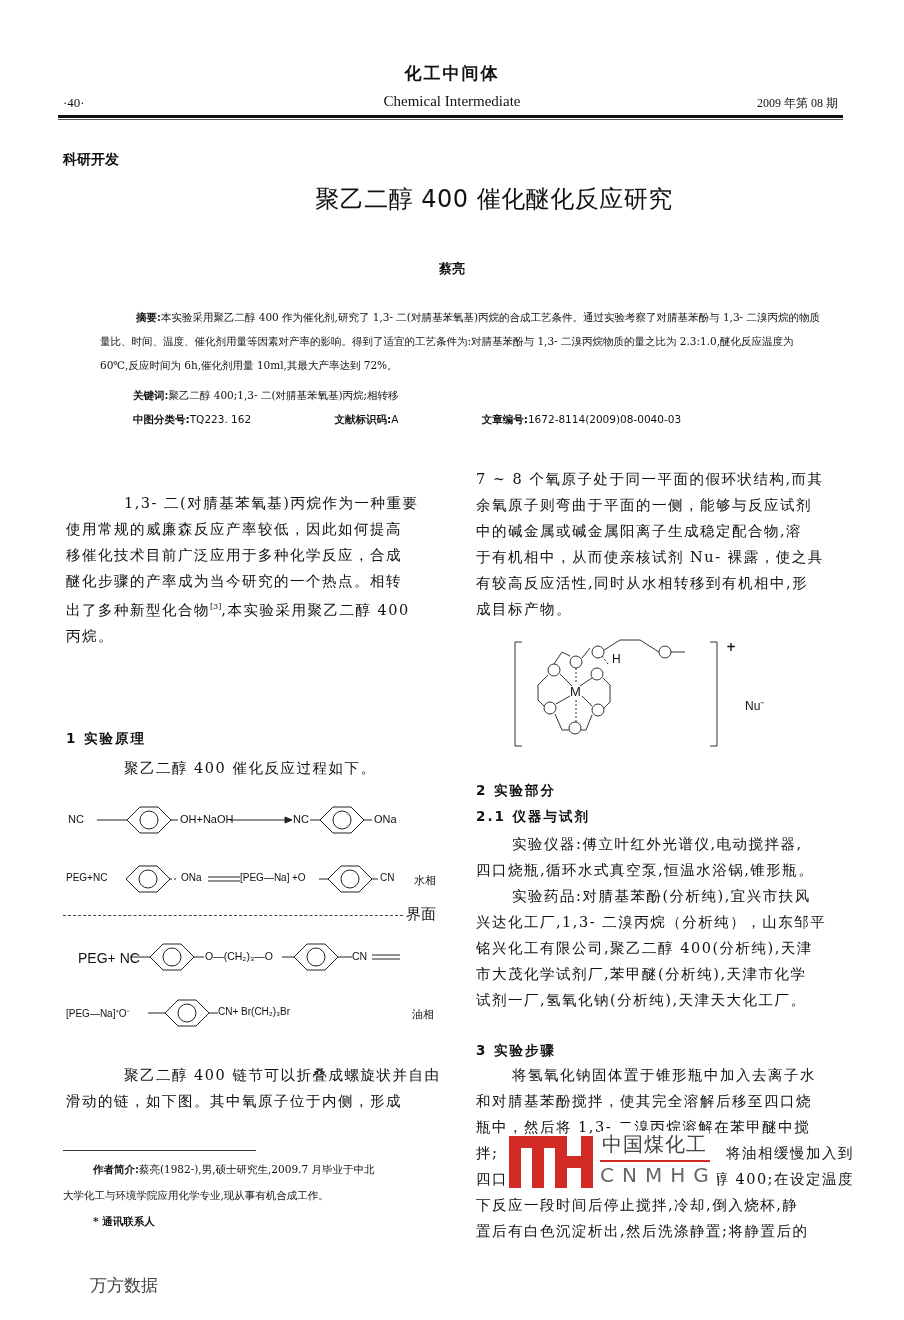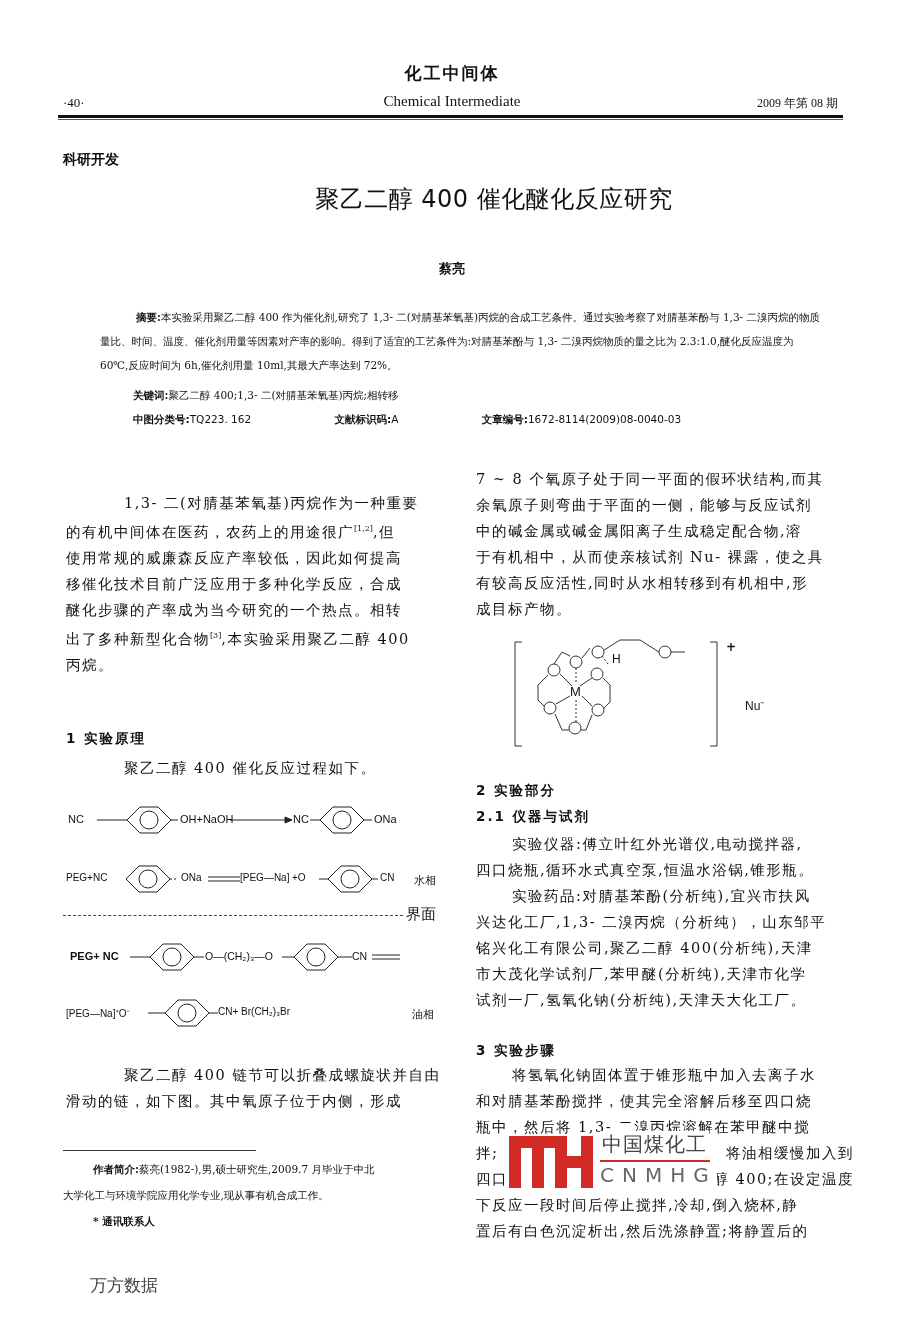--- a/index.html
+++ b/index.html
@@ -59,21 +59,20 @@
   <b>关键词:</b><span>聚乙二醇 400;1,3- 二(对腈基苯氧基)丙烷;相转移</span>
 </div>
 <div class="abs meta-row2" style="top:413px;">
   <span><b>中图分类号:</b><span>TQ223. 162</span></span>
   <span><b>文献标识码:</b><span>A</span></span>
   <span><b>文章编号:</b><span>1672-8114(2009)08-0040-03</span></span>
 </div>
 
 <div class="abs body-col col-left" style="top:490px;">
   <div><span class="indent2"></span><span>1,3- 二(对腈基苯氧基)丙烷作为一种重要</span></div>
-  <div><span>的有机中间体在医药，农药上的用途很广</span><span class="sup">[1,2]</span><span>,但</span></div>
   <div>使用常规的威廉森反应产率较低，因此如何提高</div>
   <div>移催化技术目前广泛应用于多种化学反应，合成</div>
   <div>醚化步骤的产率成为当今研究的一个热点。相转</div>
   <div><span>出了多种新型化合物</span><span class="sup">[3]</span><span>,本实验采用聚乙二醇 400</span></div>
   <div>丙烷。</div>
 </div>
 
 <div class="abs h1" style="left:66px;top:730px;">1  实验原理</div>
 <div class="abs body-col" style="left:124px;top:755px;">聚乙二醇 400 催化反应过程如下。</div>
 
@@ -126,21 +125,21 @@
 <div class="abs rxn-label" style="left:66px;top:872px;font-size:10px;">PEG+NC</div>
 <div class="abs rxn-label" style="left:181px;top:872px;font-size:10px;">ONa</div>
 <div class="abs rxn-label" style="left:240px;top:872px;font-size:10px;">[PEG—Na]</div>
 <div class="abs rxn-label" style="left:292px;top:872px;font-size:10px;">+O</div>
 <div class="abs rxn-label" style="left:380px;top:872px;font-size:10px;">CN</div>
 <div class="abs side-label" style="left:414px;top:873px;">水相</div>
 
 <div class="abs dashes"></div>
 <div class="abs" style="left:406px;top:905px;font-size:15px;">界面</div>
 
-<div class="abs rxn-label" style="left:70px;top:950px;font-size:11px;font-weight:bold;">PEG+ NC</div>
+<div class="abs rxn-label" style="left:78px;top:950px;font-size:14px;">PEG+ NC</div>
 <div class="abs rxn-label" style="left:205px;top:950px;font-size:10.5px;">O—(CH₂)₃—O</div>
 <div class="abs rxn-label" style="left:352px;top:950px;font-size:10.5px;">CN</div>
 
 <div class="abs rxn-label" style="left:66px;top:1006px;font-size:10px;">[PEG—Na]⁺O⁻</div>
 <div class="abs rxn-label" style="left:218px;top:1006px;font-size:10px;">CN+ Br(CH₂)₃Br</div>
 <div class="abs side-label" style="left:412px;top:1007px;">油相</div>
 
 <div class="abs body-col col-left" style="top:1062px;">
   <div><span class="indent2"></span><span>聚乙二醇 400 链节可以折叠成螺旋状并自由</span></div>
   <div>滑动的链，如下图。其中氧原子位于内侧，形成</div>

